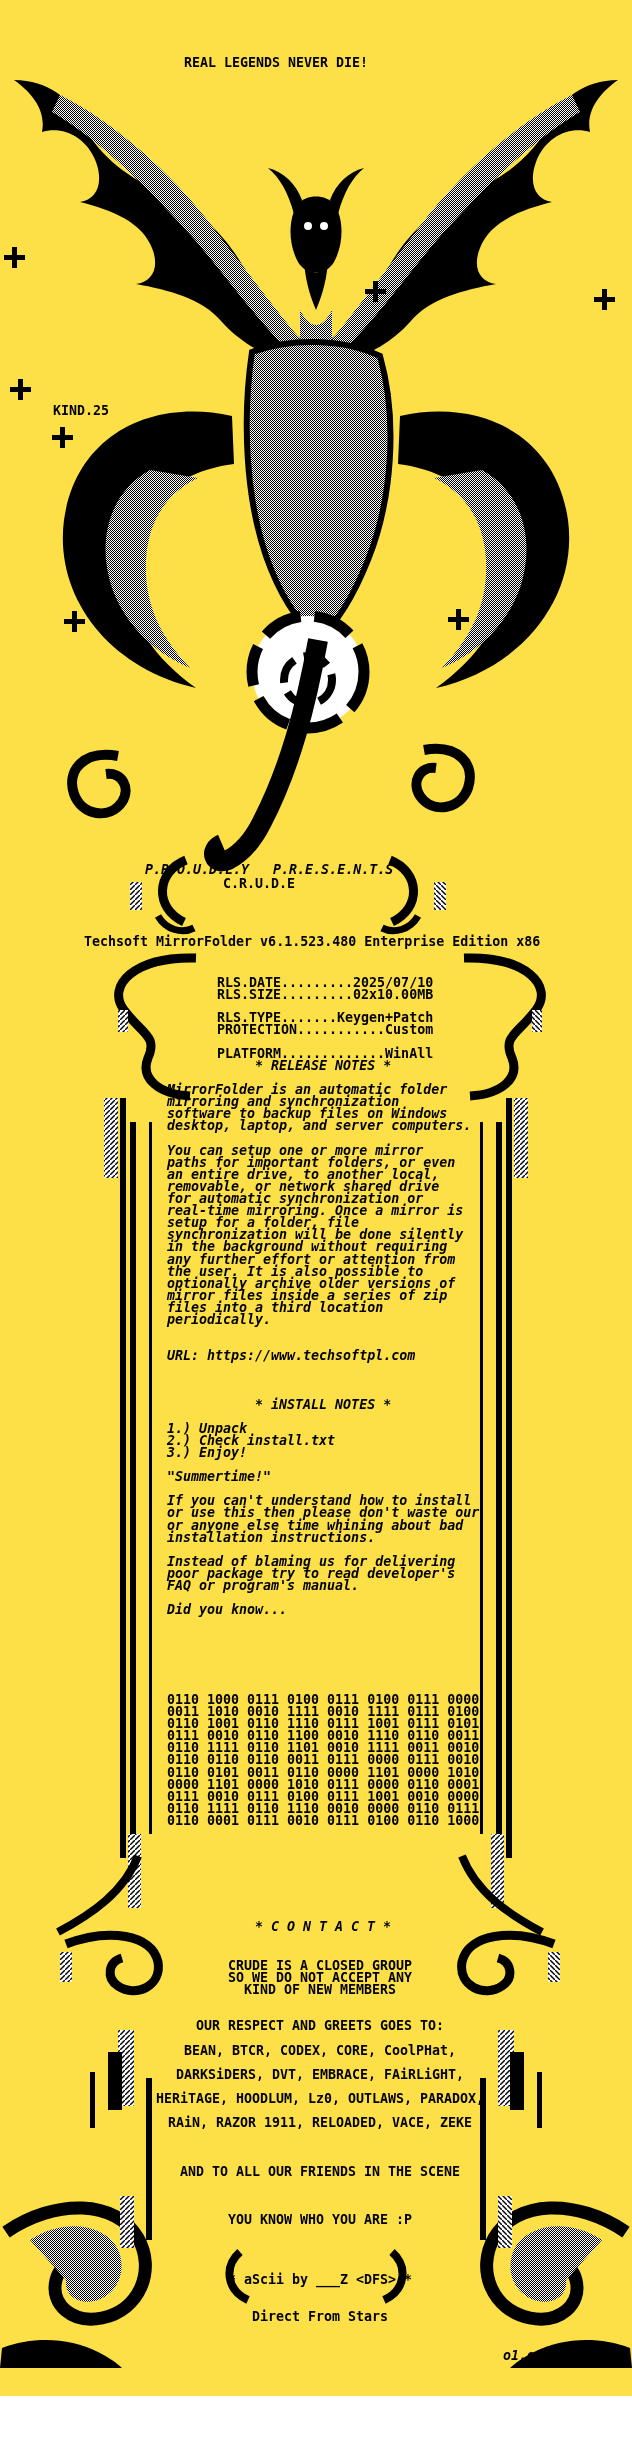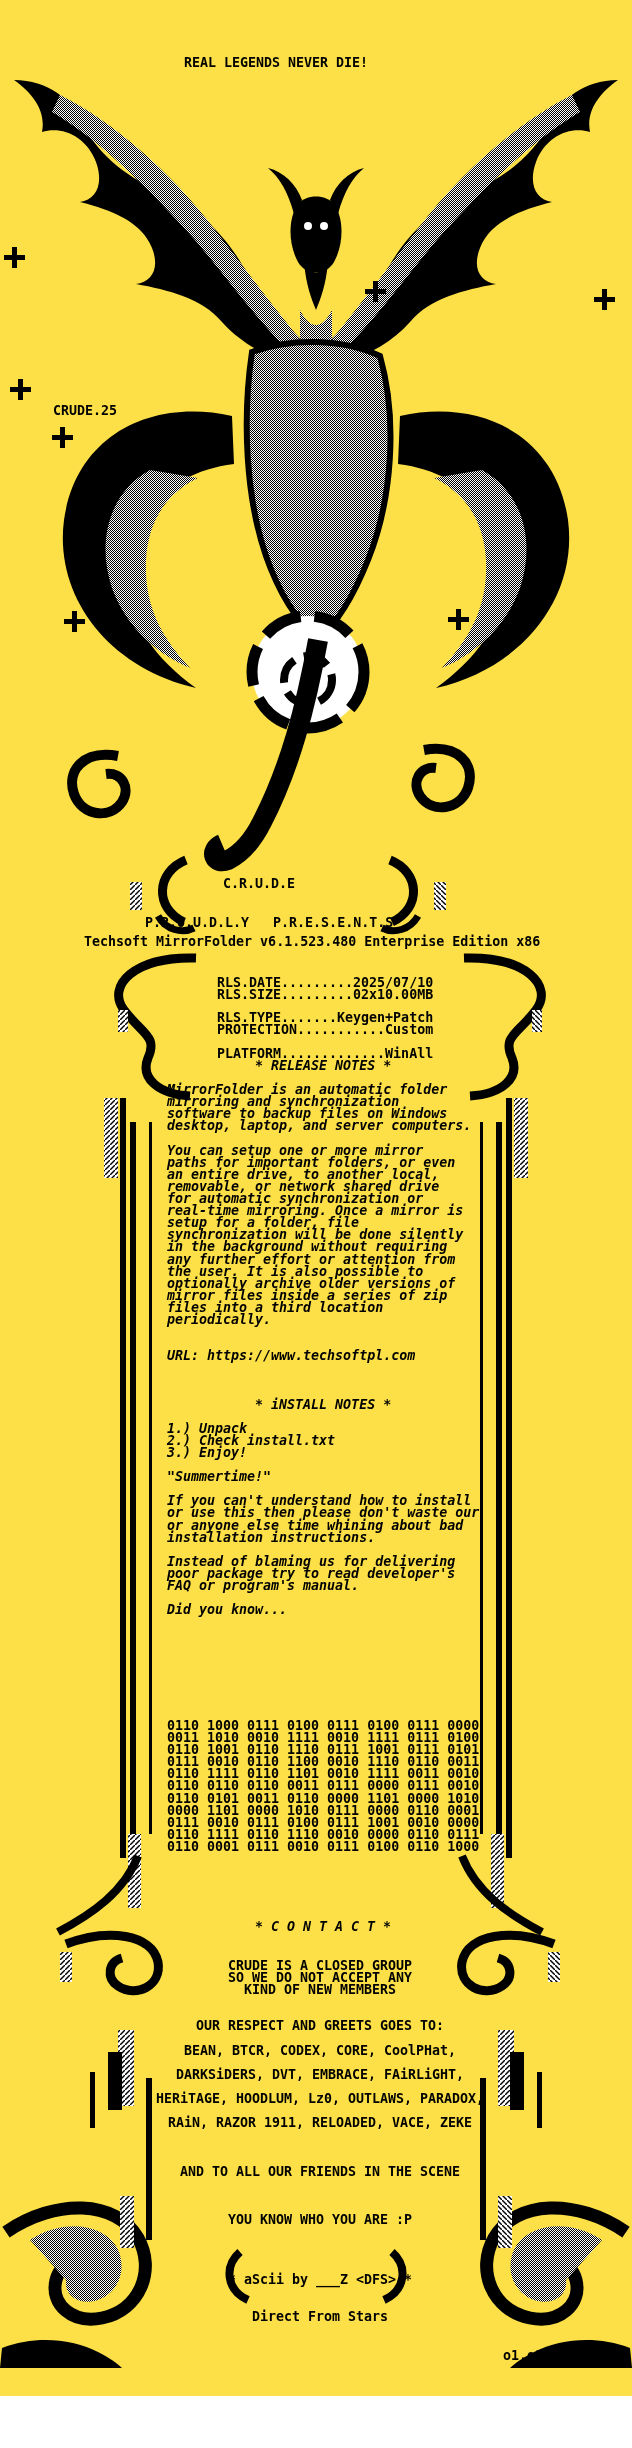--- a/index.html
+++ b/index.html
@@ -158,26 +158,26 @@
     <g>
       <use href="#botmassL"></use>
       <g transform="matrix(-1,0,0,1,632,0)">
           <use href="#botmassL"></use>
         </g>
     </g>
   </svg>
 
   <pre class="t" style="left:184px;top:57px;">REAL LEGENDS NEVER DIE!</pre>
 
-  <pre class="t" style="left:53px;top:405px;">CRUDE.25</pre>
+  <pre class="t" style="left:53px;top:405px;">KIND.25</pre>
 
   <pre class="t" style="left:438px;top:430px;">&lt;__Z&gt;</pre>
 
   <pre class="t ctr" style="left:139px;top:878px;width:240px;">C.R.U.D.E</pre>
-  <pre class="t ctr" style="left:145px;top:917px;width:240px;">P.R.O.U.D.L.Y   P.R.E.S.E.N.T.S</pre>
+  <pre class="t ctr" style="left:145px;top:864px;width:240px;font-style:italic;">P.R.O.U.D.L.Y   P.R.E.S.E.N.T.S</pre>
 
   <pre class="t" style="left:84px;top:936px;">Techsoft MirrorFolder v6.1.523.480 Enterprise Edition x86</pre>
 
   <pre class="t" style="left:217px;top:977px;line-height:11.8px;">RLS.DATE.........2025/07/10
 RLS.SIZE.........02x10.00MB
 
 RLS.TYPE.......Keygen+Patch
 PROTECTION...........Custom
 
 PLATFORM.............WinAll</pre>
@@ -222,21 +222,21 @@
 or use this then please don't waste our
 or anyone else time whining about bad
 installation instructions.
 
 Instead of blaming us for delivering
 poor package try to read developer's
 FAQ or program's manual.
 
 Did you know...</pre>
 
-  <pre class="t" style="left:167px;top:1694px;margin-top:26px;">0110 1000 0111 0100 0111 0100 0111 0000
+  <pre class="t" style="left:167px;top:1694px;">0110 1000 0111 0100 0111 0100 0111 0000
 0011 1010 0010 1111 0010 1111 0111 0100
 0110 1001 0110 1110 0111 1001 0111 0101
 0111 0010 0110 1100 0010 1110 0110 0011
 0110 1111 0110 1101 0010 1111 0011 0010
 0110 0110 0110 0011 0111 0000 0111 0010
 0110 0101 0011 0110 0000 1101 0000 1010
 0000 1101 0000 1010 0111 0000 0110 0001
 0111 0010 0111 0100 0111 1001 0010 0000
 0110 1111 0110 1110 0010 0000 0110 0111
 0110 0001 0111 0010 0111 0100 0110 1000</pre>
@@ -267,18 +267,18 @@
 YOU KNOW WHO YOU ARE :P
 
 
 
 
 * aScii by ___Z &lt;DFS&gt; *
 
 
 Direct From Stars</pre>
 
-  <pre class="t" style="left:503px;top:2350px;">o1.o1.25</pre>
+  <pre class="t" style="left:503px;top:2350px;font-style:italic;">o1.o1.25</pre>
 
   <pre class="t red" style="left:180px;top:2393px;width:300px;">~ powered by NGP.re ~
 ~ Next Generation of Pre Releases ~</pre>
 
 </div>
 
 </body></html>

